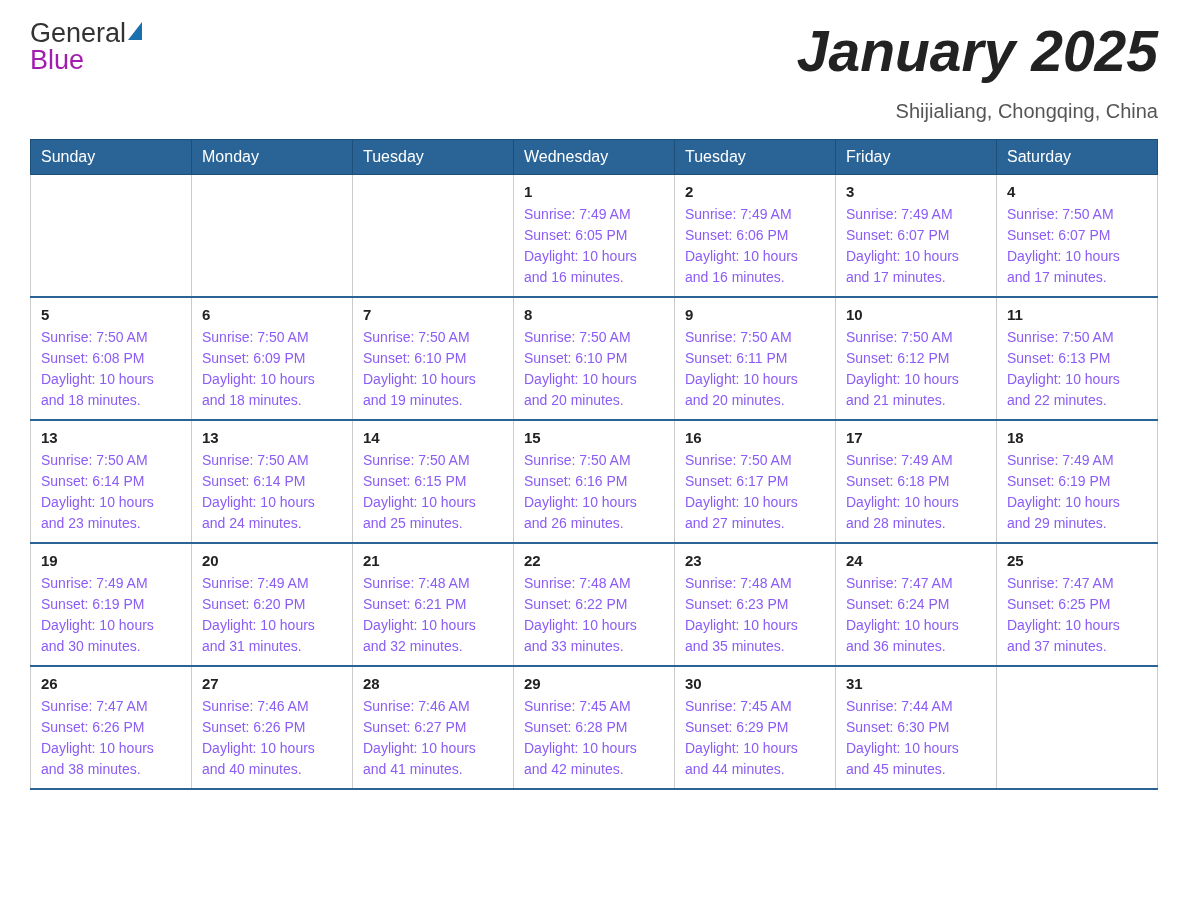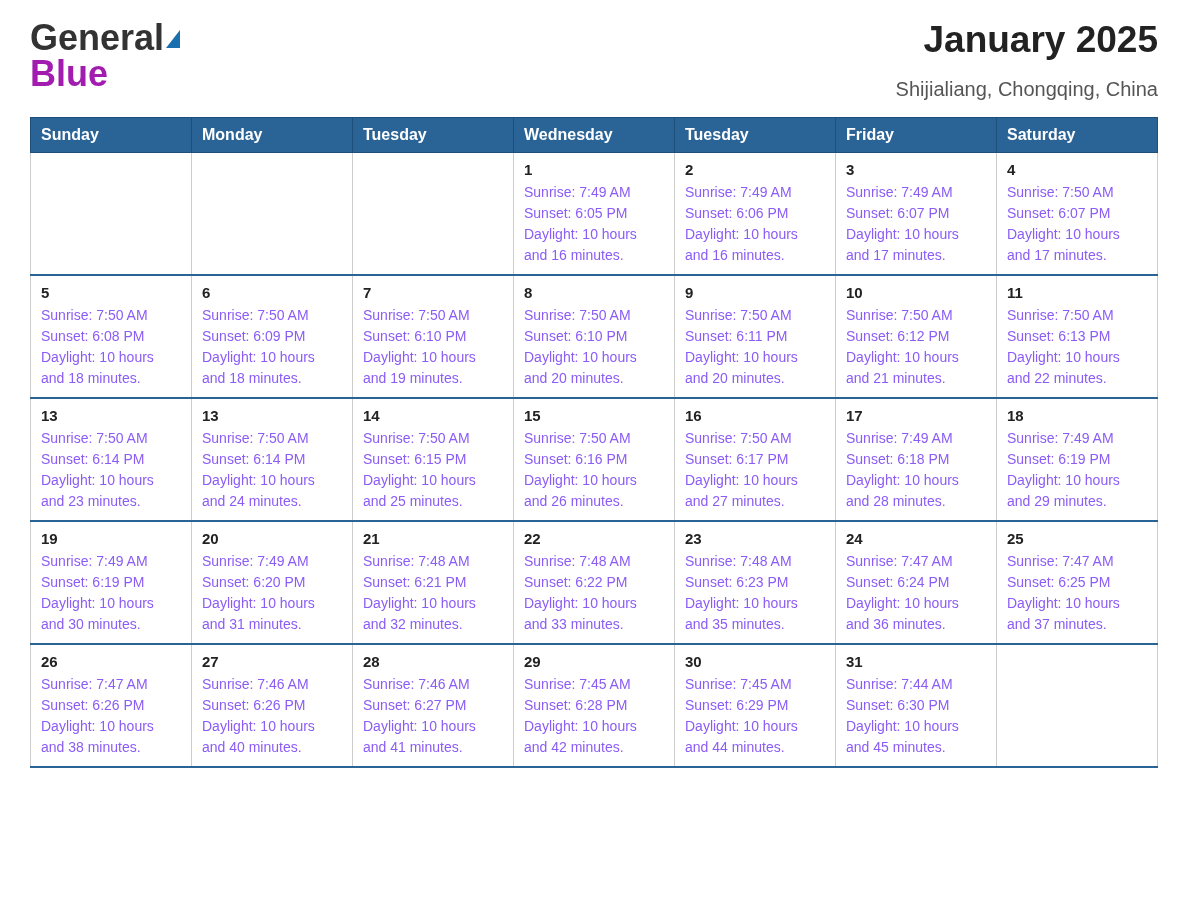--- a/index.html
+++ b/index.html
@@ -12,60 +12,61 @@
     }
     .header {
       display: flex;
       justify-content: space-between;
       align-items: flex-start;
       margin-bottom: 16px;
     }
     .logo {
       display: flex;
       align-items: flex-end;
-      font-size: 36px;
-      font-weight: bold;
+      font-size: 27px;
+      font-weight: normal;
       color: #333;
       line-height: 1;
     }
     .logo-general { color: #333; }
     .logo-blue { color: #a21caf; }
     .logo-triangle {
       width: 0;
       height: 0;
       border-left: 14px solid transparent;
       border-bottom: 18px solid #1a6faf;
       display: inline-block;
       margin-left: 2px;
       margin-bottom: 2px;
     }
     .title-block {
       text-align: right;
     }
     .month-title {
-      font-size: 37px;
+      font-size: 57px;
       font-weight: bold;
       color: #222;
       line-height: 1.1;
+      font-style: italic;
     }
     .location {
       font-size: 20px;
       color: #555;
       margin-top: 17px;
     }
     table {
       width: 100%;
       border-collapse: collapse;
       table-layout: fixed;
     }
     thead tr th {
       background-color: #2a6496;
       color: #fff;
       font-size: 16px;
-      font-weight: bold;
+      font-weight: normal;
       padding: 8px 10px;
       text-align: left;
       border: 1px solid #1e4f78;
     }
     tbody tr td {
       vertical-align: top;
       padding: 8px 10px;
       font-size: 13px;
       color: #333;
       border: 1px solid #ccc;

